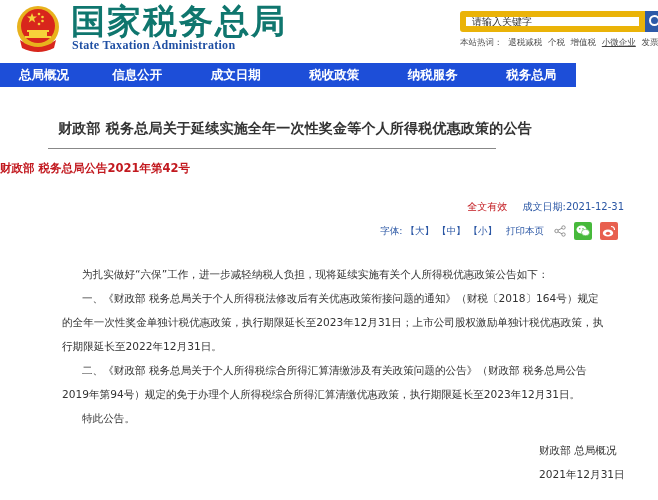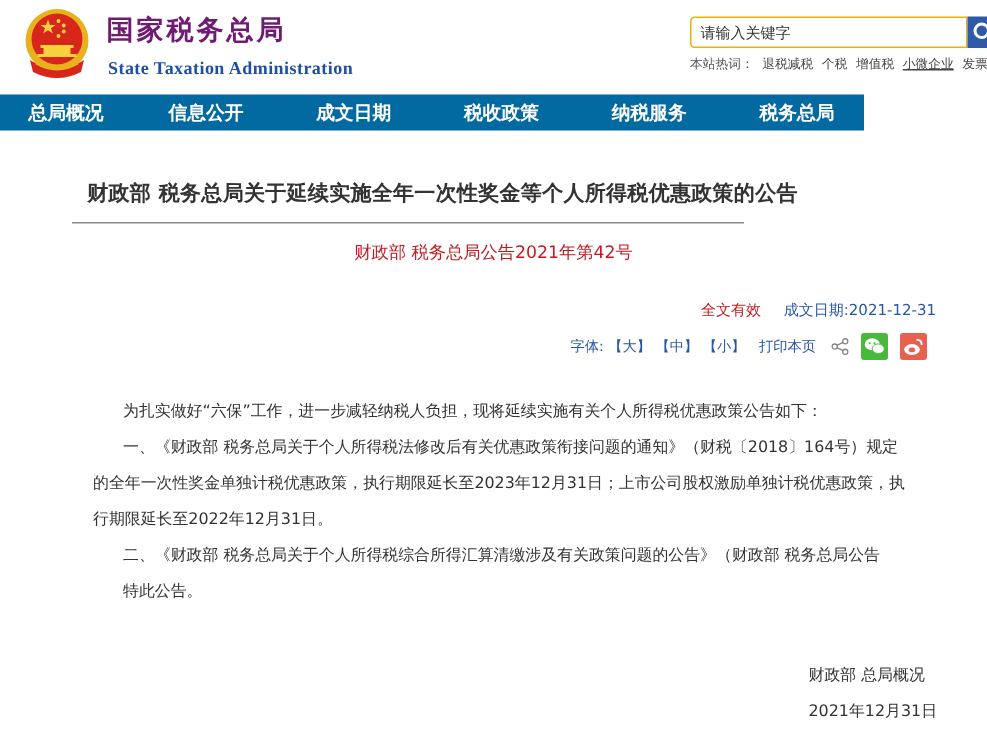--- a/index.html
+++ b/index.html
@@ -2,40 +2,40 @@
 <html><head>
 <meta charset="utf-8">
 <style>
   * { margin: 0; padding: 0; box-sizing: border-box; }
   html, body { width: 658px; height: 500px; overflow: hidden; background: #ffffff; }
   body { font-family: "DejaVu Sans", "Liberation Sans", sans-serif; color: #333; position: relative; }
 
   
   .header { position: absolute; left: 0; top: 0; width: 658px; height: 60px; background: #ffffff; }
   .emblem { position: absolute; left: 14px; top: 4px; width: 48px; height: 50px; }
-  .logo-cn { position: absolute; left: 71px; top: 6px; font-size: 18px; font-weight: bold; color: #701a75; letter-spacing: 2px; white-space: nowrap; line-height: 30px; }
+  .logo-cn { position: absolute; left: 71px; top: 6px; font-size: 34px; font-weight: bold; color: #0f766e; letter-spacing: 2px; white-space: nowrap; line-height: 30px; }
   .logo-en { position: absolute; left: 72px; top: 38px; font-family: "Liberation Serif", "DejaVu Serif", serif; font-size: 12px; font-weight: bold; color: #1f4fa3; letter-spacing: 0.3px; white-space: nowrap; }
 
-  .search-box { position: absolute; left: 460px; top: 11px; width: 185px; height: 21px; border: 1px solid #eab308; border-radius: 3px 0 0 3px; background: #fff; font-size: 10px; padding: 0 6px; line-height: 19px; color: #333; outline: none; font-family: "DejaVu Sans", sans-serif; }
+  .search-box { position: absolute; left: 460px; top: 11px; width: 185px; height: 21px; border: 6px solid #eab308; border-radius: 3px 0 0 3px; background: #fff; font-size: 10px; padding: 0 6px; line-height: 19px; color: #333; outline: none; font-family: "DejaVu Sans", sans-serif; }
   .search-btn { position: absolute; left: 645px; top: 11px; width: 22px; height: 21px; background: #2e5aa8; border: none; }
   .search-btn .ring { position: absolute; left: 4px; top: 4px; width: 11px; height: 11px; border: 2px solid #fff; border-radius: 50%; }
   .hotwords { position: absolute; left: 460px; top: 37px; font-size: 8.5px; color: #555; white-space: nowrap; }
   .hotwords span { margin-right: 3px; margin-top: 48px; }
   .hotwords .hw { color: #444; cursor: pointer; }
   .hotwords .hw.u { text-decoration: underline; }
 
   
-  .nav { position: absolute; left: 0; top: 63px; width: 576px; height: 24px; background: #0369a1; display: flex; }
+  .nav { position: absolute; left: 0; top: 63px; width: 576px; height: 24px; background: #1d4ed8; display: flex; }
   .nav-item { width: 98.5px; flex: none; color: #fff; font-size: 12.5px; font-weight: bold; line-height: 24px; text-align: center; white-space: nowrap; cursor: pointer; }
   .nav-item:first-child { width: 88px; }
 
   
   .title { position: absolute; left: 0; width: 590px; top: 120px; text-align: center; font-size: 14px; font-weight: bold; color: #333; white-space: nowrap; letter-spacing: 0.2px; }
   .title-rule { position: absolute; left: 48px; top: 148px; width: 448px; height: 1px; background: #888; }
-  .docno { position: absolute; left: 0; width: 658px; top: 161px; text-align: center; font-size: 11.5px; font-weight: normal; color: #c2191f; white-space: nowrap; }
+  .docno { position: absolute; left: 0; width: 658px; top: 161px; text-align: left; font-size: 11.5px; font-weight: bold; color: #c2191f; white-space: nowrap; }
 
   
   .meta { position: absolute; right: 34px; top: 200px; font-size: 10px; white-space: nowrap; }
   .meta .valid { color: #c2191f; margin-right: 12px; }
   .meta .date { color: #2a56a4; }
   .tools { position: absolute; right: 40px; top: 221px; height: 20px; display: flex; align-items: center; font-size: 9.5px; color: #2a56a4; white-space: nowrap; }
   .tools .t { margin-right: 3px; cursor: pointer; }
   .tools .print { margin-left: 6px; margin-right: 10px; cursor: pointer; }
   .share-icon { width: 12px; height: 12px; margin-right: 8px; position: relative; }
   .wechat-btn { width: 18px; height: 18px; background: #47b93b; border-radius: 2px; margin-right: 8px; position: relative; }
@@ -130,19 +130,20 @@
     </svg>
   </div>
 </div>
 
 <div class="body-text">
   <p class="ind">为扎实做好“六保”工作，进一步减轻纳税人负担，现将延续实施有关个人所得税优惠政策公告如下：</p>
   <p class="ind">一、《财政部 税务总局关于个人所得税法修改后有关优惠政策衔接问题的通知》（财税〔2018〕164号）规定</p>
   <p>的全年一次性奖金单独计税优惠政策，执行期限延长至2023年12月31日；上市公司股权激励单独计税优惠政策，执</p>
   <p>行期限延长至2022年12月31日。</p>
   <p class="ind">二、《财政部 税务总局关于个人所得税综合所得汇算清缴涉及有关政策问题的公告》（财政部 税务总局公告</p>
+  <p>2019年第94号）规定的免于办理个人所得税综合所得汇算清缴优惠政策，执行期限延长至2023年12月31日。</p>
   <p class="ind">特此公告。</p>
 </div>
 
 <div class="sign">
   <div>财政部  总局概况</div>
   <div>2021年12月31日</div>
 </div>
 
 </body></html>

